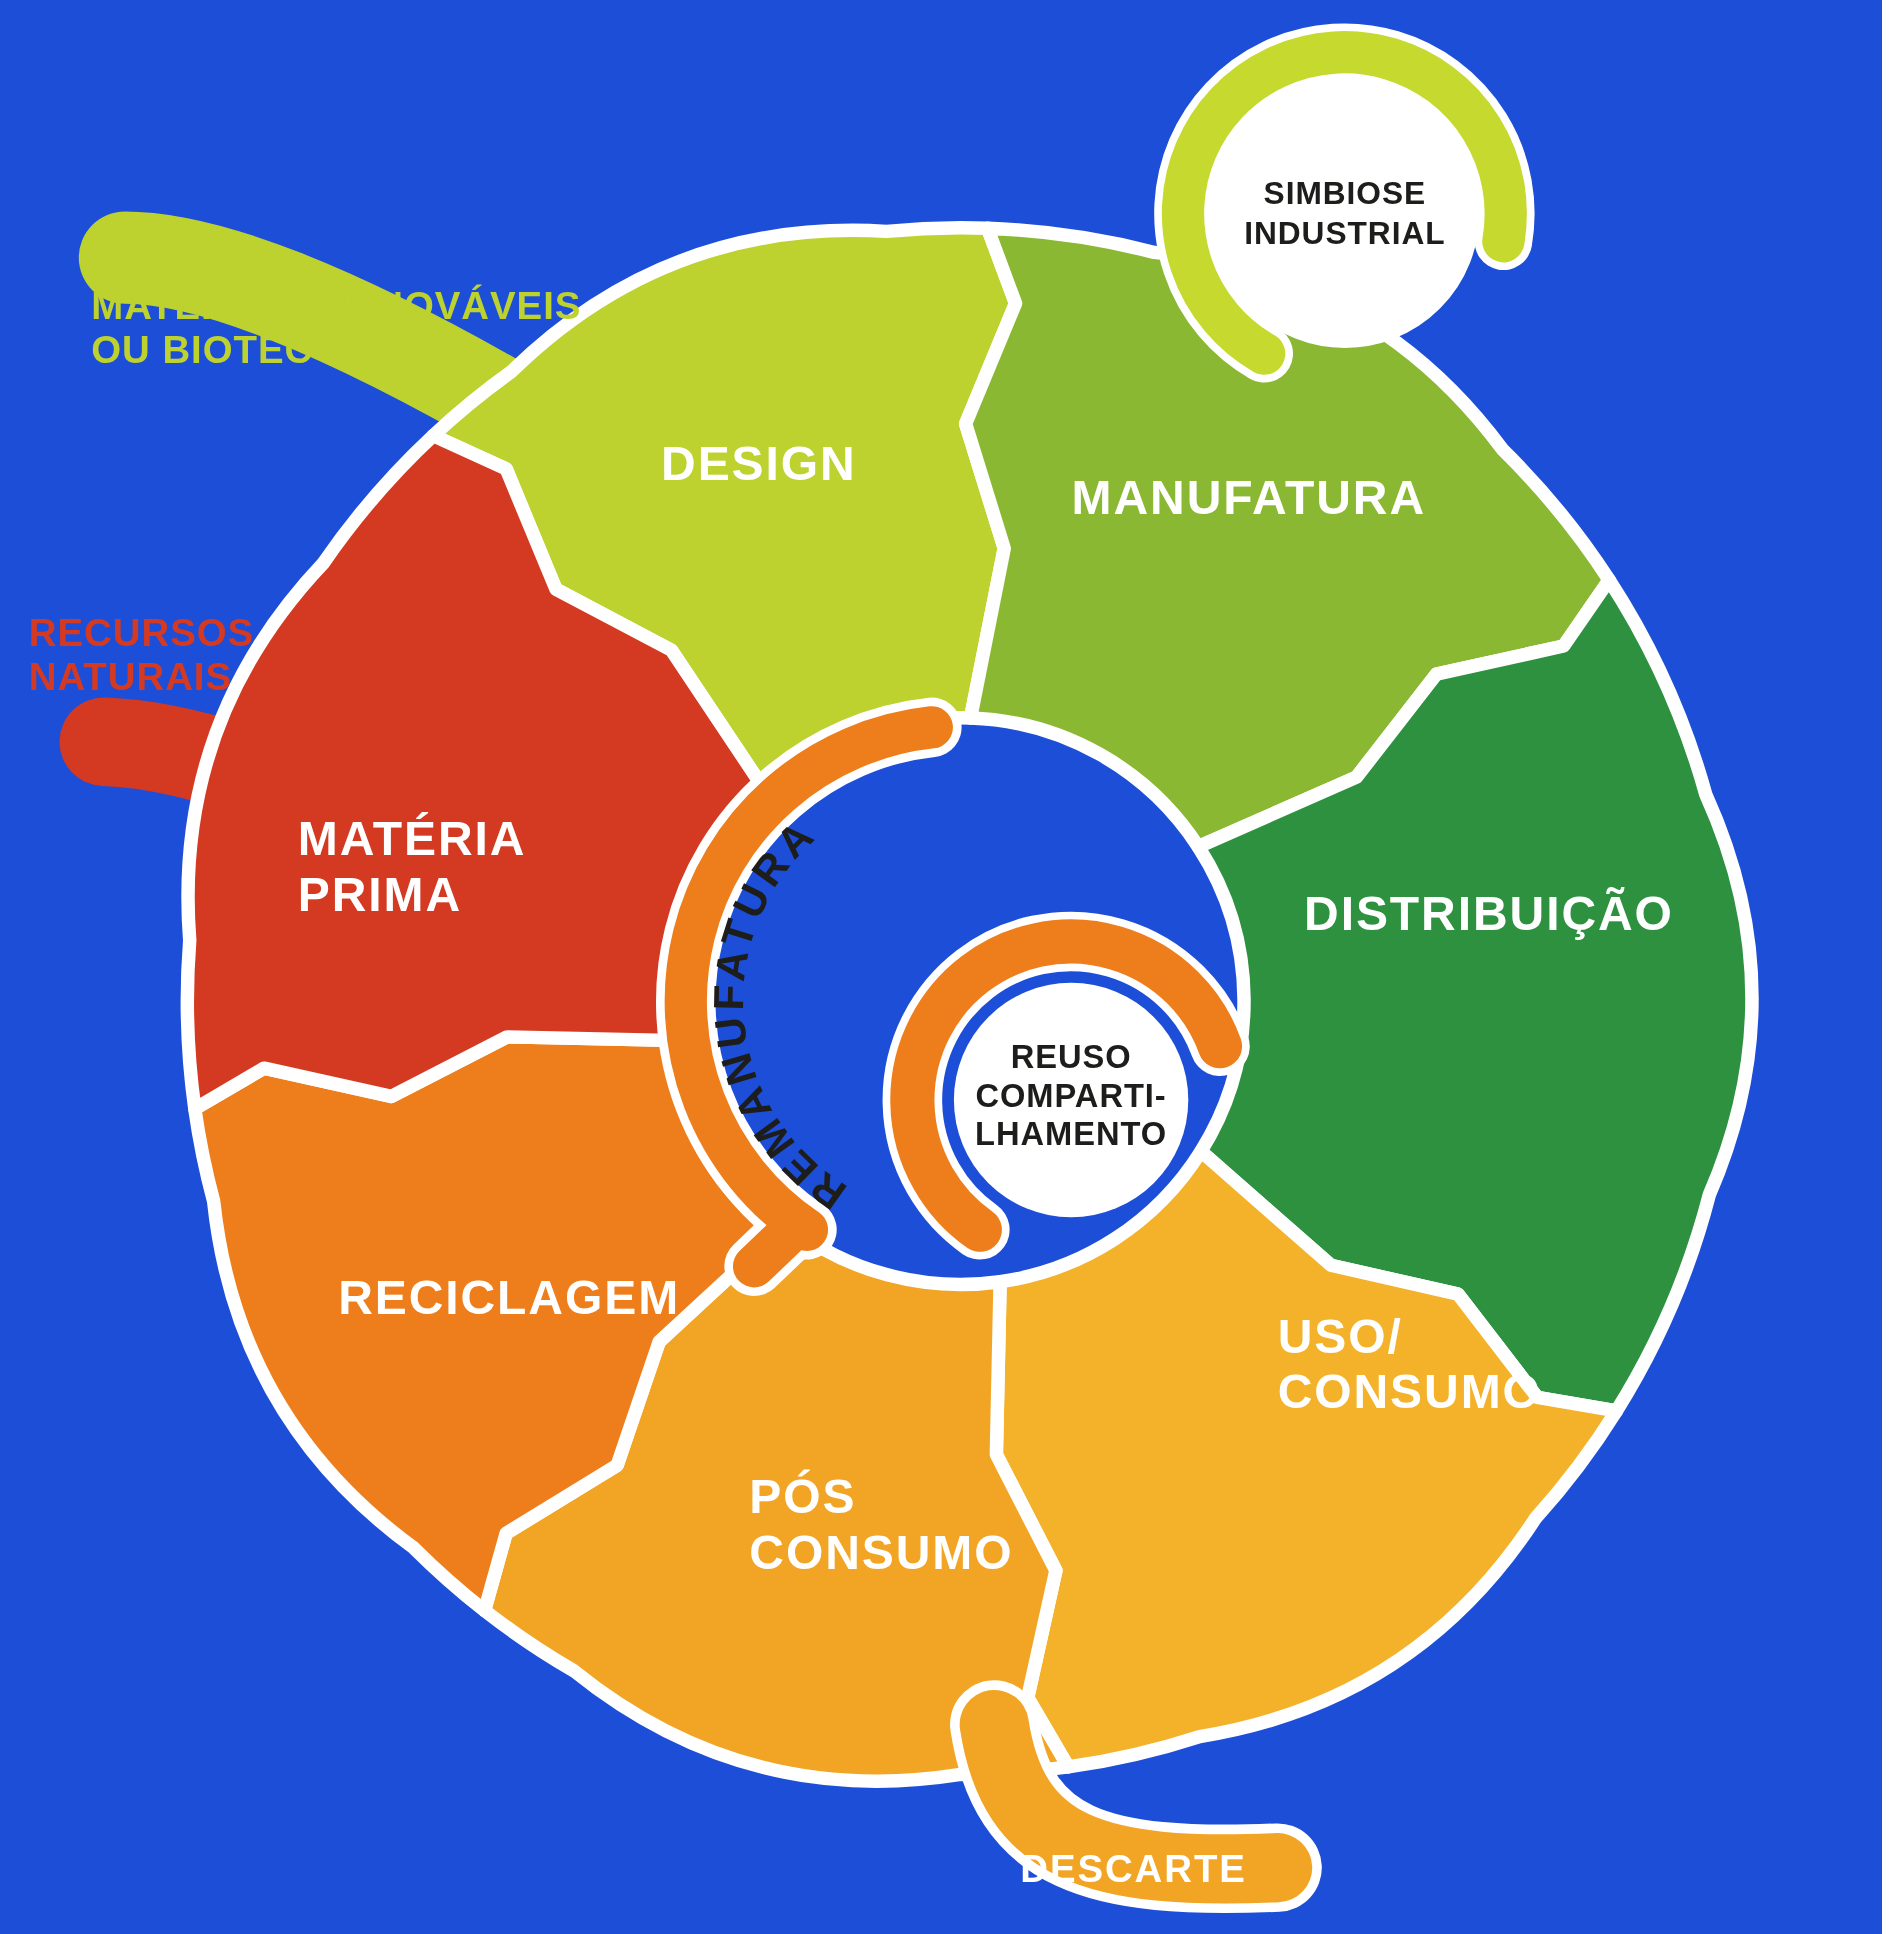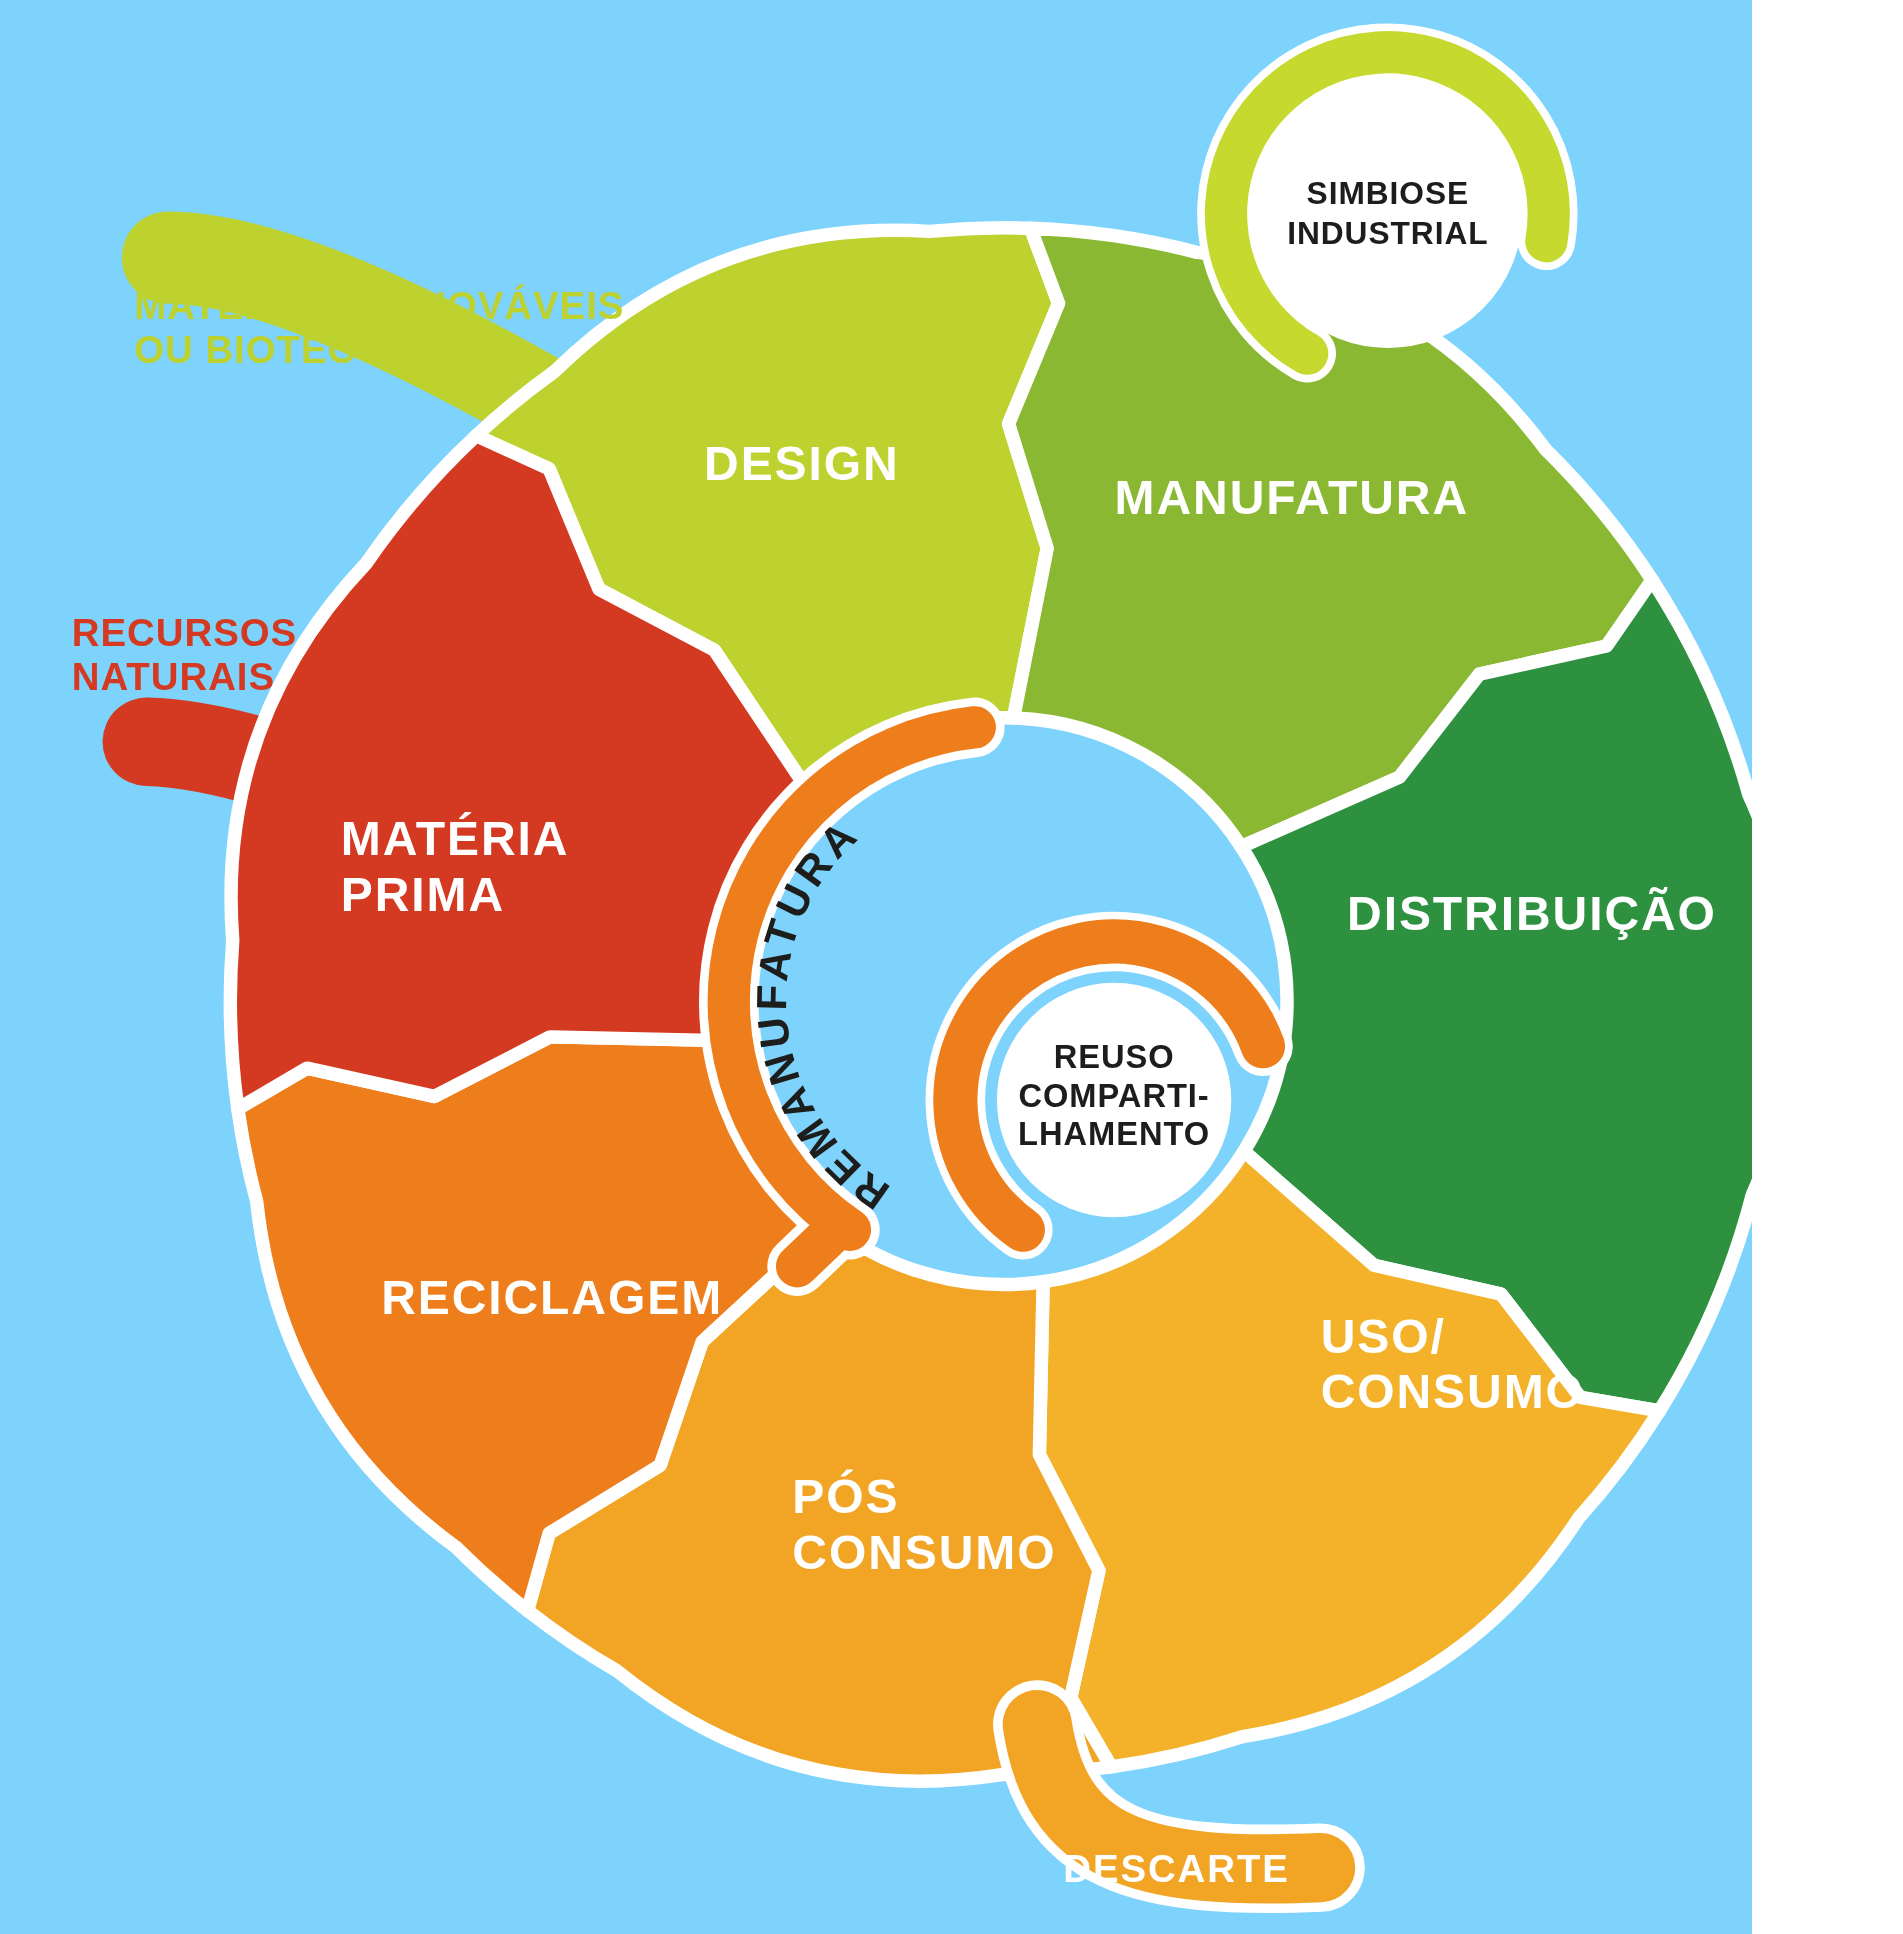--- a/index.html
+++ b/index.html
@@ -1,16 +1,16 @@
 <!DOCTYPE html>
 <html><head>
 <meta charset="utf-8">
 <style>
   html,body{margin:0;padding:0;background:#ffffff;}
-  .stage{width:1709px;height:1935px;background:#7dd3fc;overflow:hidden;padding-left:43px;}
+  .stage{width:1882px;height:1935px;background:#1d4ed8;overflow:hidden;}
   svg{display:block;}
   text{font-family:"Liberation Sans","DejaVu Sans",sans-serif;font-weight:700;}
   .seg-label{font-size:50px;fill:#ffffff;letter-spacing:2px;}
   .remanu-text{font-size:44px;fill:#1d1d1b;letter-spacing:5px;}
   .center-label{font-size:34px;fill:#1d1d1b;letter-spacing:1px;}
   .simbiose-label{font-size:33px;fill:#1d1d1b;letter-spacing:1px;}
   .callout-label{font-size:40px;letter-spacing:1px;}
   .descarte-label{font-size:40px;fill:#ffffff;letter-spacing:2px;}
 </style>
 </head>

